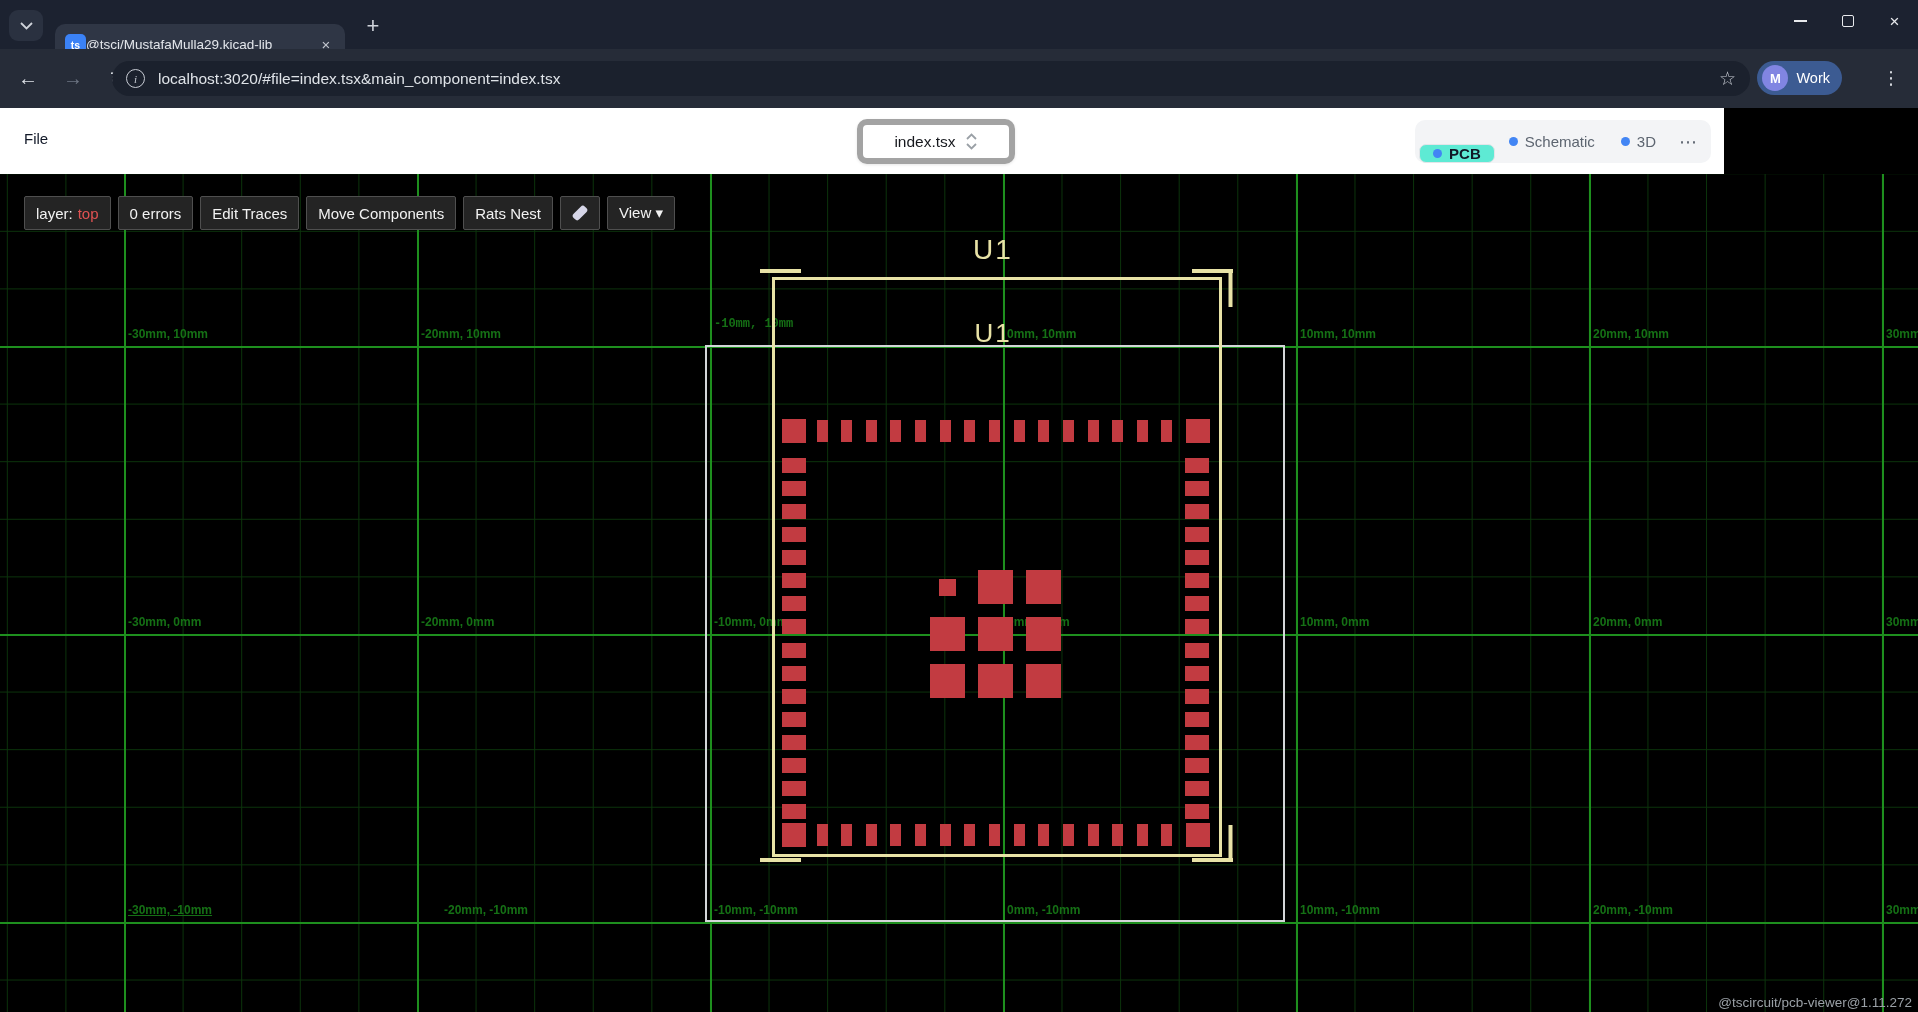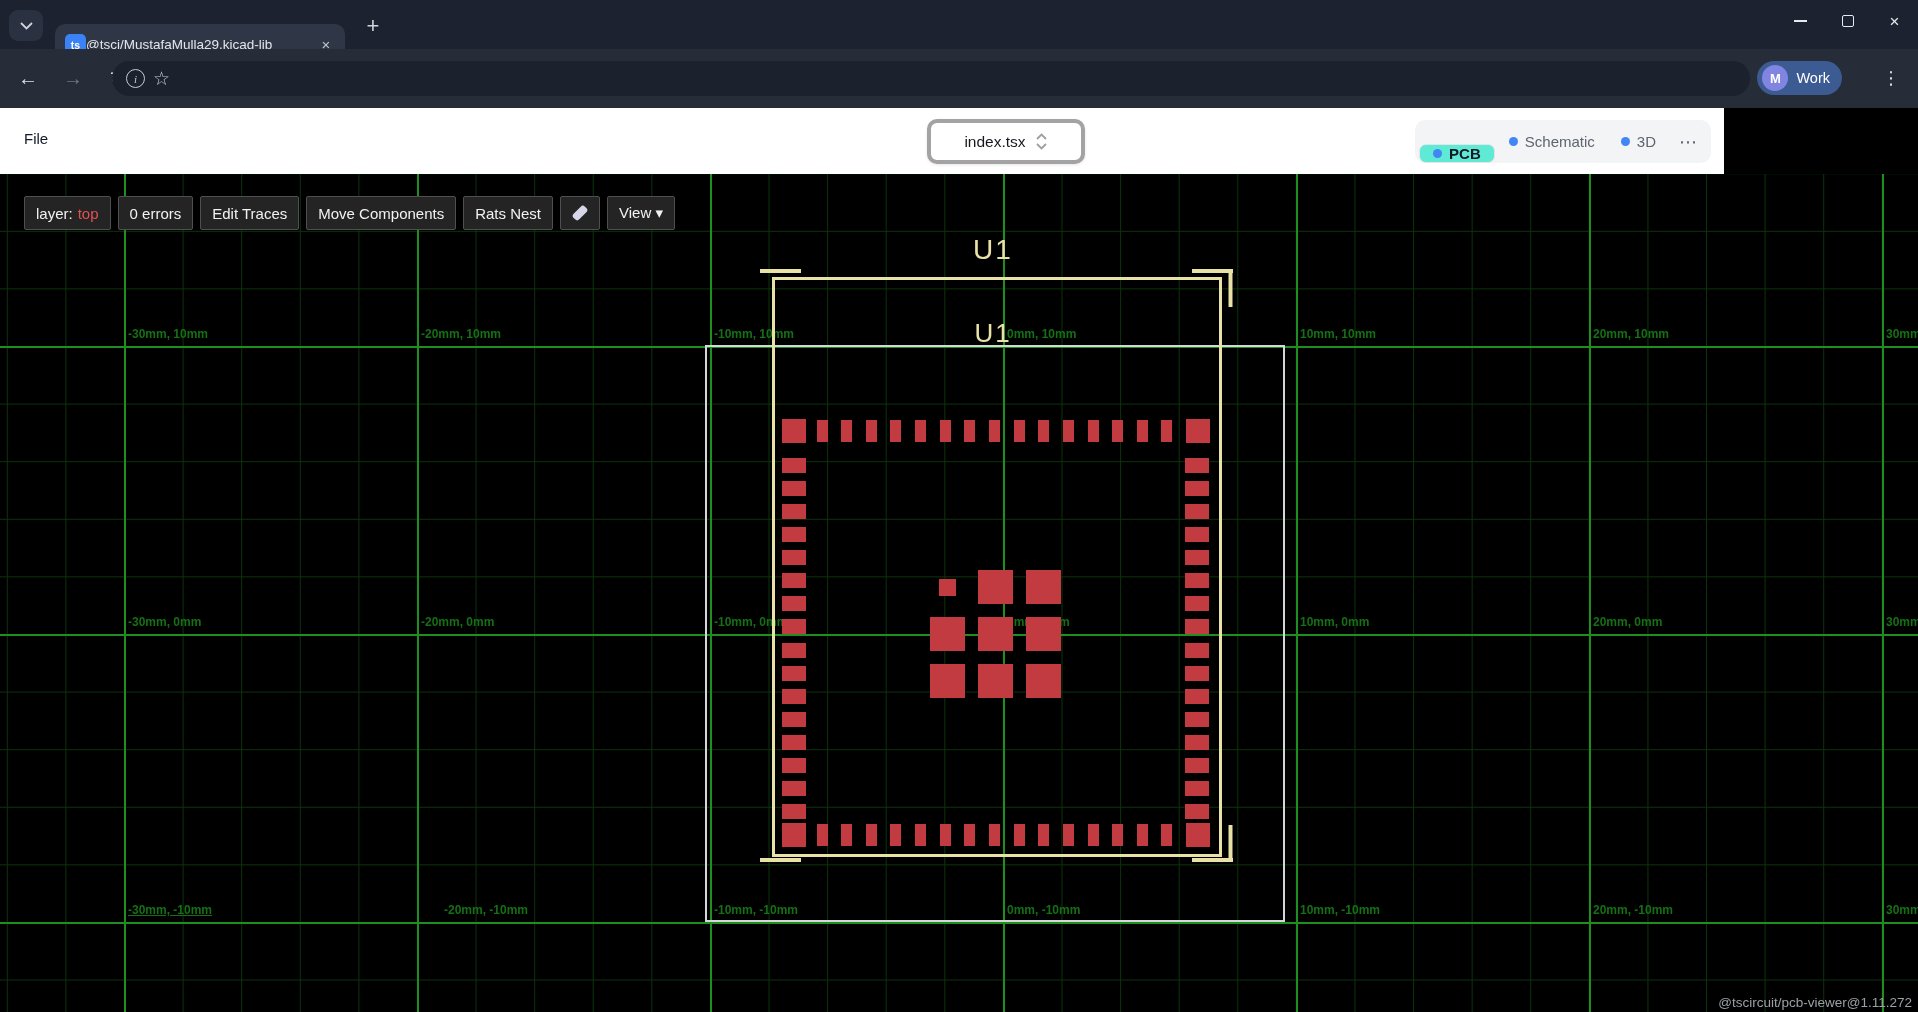--- a/index.html
+++ b/index.html
@@ -44,22 +44,22 @@
   .profile{position:absolute;right:76px;top:12px;height:34px;border-radius:17px;background:#3c5b92;
     display:flex;align-items:center;padding:0 12px 0 5px;}
   .avatar{width:26px;height:26px;border-radius:50%;background:#8185e2;color:#fff;font-size:13px;
     font-weight:bold;display:flex;align-items:center;justify-content:center;}
   .profile-name{color:#fff;font-size:14.5px;margin-left:8px;}
   .kebab{position:absolute;right:14px;top:12px;width:26px;height:34px;display:flex;align-items:center;
     justify-content:center;color:#dfe3e8;font-size:18px;}
   
   .appbar{position:absolute;left:0;top:108px;width:1724px;height:66px;background:#ffffff;}
   .file-menu{position:absolute;left:24px;top:22px;font-size:15px;color:#111827;}
-  .file-select{position:absolute;left:927px;top:11px;width:158px;height:45px;background:#fff;
-    border:4px solid #a3a3a3;border-radius:10px;box-shadow:0 1px 3px rgba(0,0,0,0.10);
+  .file-select{position:absolute;left:857px;top:11px;width:158px;height:45px;background:#fff;
+    border:6px solid #a3a3a3;border-radius:10px;box-shadow:0 1px 3px rgba(0,0,0,0.10);
     display:flex;align-items:center;justify-content:center;gap:9px;box-sizing:border-box;}
   .file-select-label{font-size:15.5px;color:#16181d;}
   .segmented{position:absolute;right:13px;top:12px;height:43px;background:#f3f4f6;border-radius:10px;
     display:flex;align-items:center;padding:0 4px;gap:2px;box-sizing:border-box;}
   .seg-item{display:flex;align-items:center;gap:7px;padding:8px 12px;border-radius:7px;font-size:15px;color:#5d6570;}
   .seg-item.active{background:#5eead4;border:1px solid #e3e5e9;color:#111827;font-weight:bold;padding:0 13px;margin-top:24px;}
   .seg-dot{width:9px;height:9px;border-radius:50%;background:#4285f4;}
   .seg-more{color:#5d6570;font-size:18px;padding:0 9px;letter-spacing:1px;}
   
   .canvas{position:absolute;left:0;top:174px;width:1918px;height:838px;background-color:#000;overflow:hidden;
@@ -118,20 +118,21 @@
 </div>
 
 <div class="navbar">
   <div class="nav-icons">
     <div class="nav-btn">←</div>
     <div class="nav-btn disabled">→</div>
     <div class="nav-btn">↻</div>
   </div>
   <div class="url-pill">
     <span class="info-badge">i</span>
+    <span class="url-text">localhost:3020/#file=index.tsx&amp;main_component=index.tsx</span>
     <span class="star">☆</span>
   </div>
   <div class="profile">
     <span class="avatar">M</span>
     <span class="profile-name">Work</span>
   </div>
   <div class="kebab">⋮</div>
 </div>
 
 <div class="appbar">
@@ -157,21 +158,21 @@
       <span>3D</span>
     </div>
     <div class="seg-more">⋯</div>
   </div>
 </div>
 
 <div class="canvas">
   <div class="grid-labels" id="grid-labels">
       <div class="grid-label" style="left: 128px; top: 153px;">-30mm, 10mm</div>
       <div class="grid-label" style="left: 421px; top: 153px;">-20mm, 10mm</div>
-      <div class="grid-label" style="left: 714px; top: 153px;">-10mm, 10mm</div>
+      <div class="grid-label" style="left: 714px; top: 143px; font-family: Liberation Mono, monospace;">-10mm, 10mm</div>
       <div class="grid-label" style="left: 1007px; top: 153px;">0mm, 10mm</div>
       <div class="grid-label" style="left: 1300px; top: 153px;">10mm, 10mm</div>
       <div class="grid-label" style="left: 1593px; top: 153px;">20mm, 10mm</div>
       <div class="grid-label" style="left: 1886px; top: 153px;">30mm, 10mm</div>
       <div class="grid-label" style="left: 128px; top: 441px;">-30mm, 0mm</div>
       <div class="grid-label" style="left: 421px; top: 441px;">-20mm, 0mm</div>
       <div class="grid-label" style="left: 714px; top: 441px;">-10mm, 0mm</div>
       <div class="grid-label" style="left: 1007px; top: 441px;">0mm, 0mm</div>
       <div class="grid-label" style="left: 1300px; top: 441px;">10mm, 0mm</div>
       <div class="grid-label" style="left: 1593px; top: 441px;">20mm, 0mm</div>

